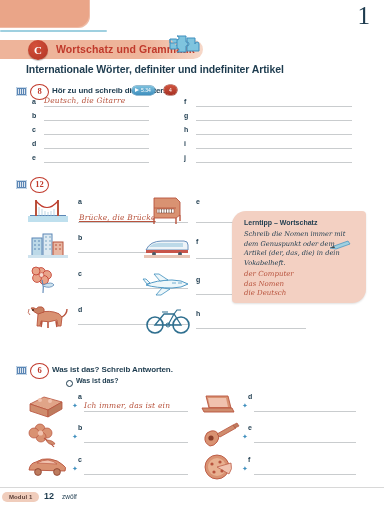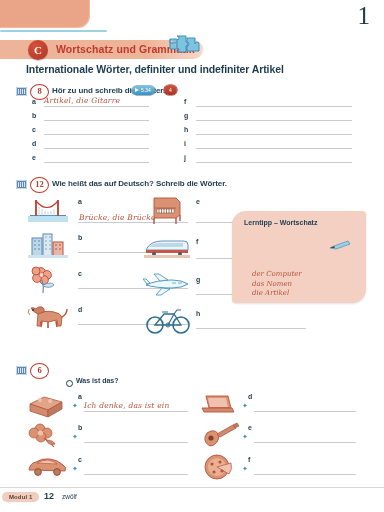--- a/index.html
+++ b/index.html
@@ -138,21 +138,21 @@
     font-size:7px;font-weight:bold;color:#1d3b4e;
   }
   .tip-body{
     position:absolute;left:12px;top:19px;width:110px;
     font-family:"DejaVu Serif", serif;font-style:italic;
     font-size:6.6px;line-height:9.5px;color:#1d3b4e;
   }
   .tip-ex{
     position:absolute;left:12px;top:59px;
     font-family:"DejaVu Serif", serif;font-style:italic;
-    font-size:7px;line-height:9.5px;color:#b8533d;margin-left:8px;
+    font-size:7px;line-height:9.5px;color:#b8533d;
   }
   .tip-pencil{position:absolute;left:96px;top:26px;}
 
   
   .dlg-q{
     position:absolute;font-size:7px;color:#1d3b4e;font-weight:bold;
   }
   .bullet-o{
     position:absolute;width:5px;height:5px;border:1px solid #1d3b4e;
     border-radius:50%;
@@ -208,21 +208,21 @@
 
 <div class="ex-head" style="left:16px;top:85px;width:200px;">
   <div class="margin-icon"></div>
   <div class="ex-num">8</div>
   <div class="ex-text">Hör zu und schreib die Wörter.</div>
 </div>
 <div class="badge-audio" style="left:132px;top:86px;">5.34</div>
 <div class="badge-cd" style="left:164px;top:85px;">4</div>
 
 <div class="letter" style="left:32px;top:98px;">a</div>
-<div class="hand" style="left:44px;top:96px;">Artikel, die Gitarre</div>
+<div class="hand" style="left:44px;top:96px;">Deutsch, die Gitarre</div>
 <div class="ansline" style="left:44px;top:106px;width:105px;"></div>
 
 <div class="letter" style="left:32px;top:112px;">b</div>
 <div class="ansline" style="left:44px;top:120px;width:105px;"></div>
 
 <div class="letter" style="left:32px;top:126px;">c</div>
 <div class="ansline" style="left:44px;top:134px;width:105px;"></div>
 
 <div class="letter" style="left:32px;top:140px;">d</div>
 <div class="ansline" style="left:44px;top:148px;width:105px;"></div>
@@ -241,34 +241,33 @@
 
 <div class="letter" style="left:184px;top:140px;">i</div>
 <div class="ansline" style="left:196px;top:148px;width:156px;"></div>
 
 <div class="letter" style="left:184px;top:154px;">j</div>
 <div class="ansline" style="left:196px;top:162px;width:156px;"></div>
 
 <div class="ex-head" style="left:16px;top:178px;width:220px;">
   <div class="margin-icon"></div>
   <div class="ex-num">12</div>
-  <div class="ex-text">Wie heißt das auf Deutsch? Schreib die Wörter.</div>
 </div>
 
 <div class="pic" style="left:28px;top:196px;">
   <svg width="40" height="26" viewBox="0 0 40 26">
     <path d="M2 20 h36" stroke="#5b86b5" stroke-width="2" fill="none"></path>
     <path d="M8 20 V4 M30 20 V4" stroke="#b8533d" stroke-width="2"></path>
     <path d="M8 5 Q19 18 30 5" stroke="#c0392b" stroke-width="1.2" fill="none"></path>
     <path d="M11 20 V11 M14 20 V13 M17 20 V15 M20 20 V16 M23 20 V15 M26 20 V13" stroke="#9fc4d8" stroke-width=".7"></path>
     <rect x="0" y="20" width="40" height="6" fill="#bfe0ee"></rect>
   </svg>
 </div>
 <div class="letter" style="left:78px;top:198px;">a</div>
-<div class="hand" style="left:79px;top:213px;">Brücke, die Brücke</div>
+<div class="hand" style="left:79px;top:213px;text-decoration:underline;">Brücke, die Brücke</div>
 <div class="ansline" style="left:78px;top:222px;width:110px;"></div>
 
 <div class="pic" style="left:28px;top:232px;">
   <svg width="40" height="26" viewBox="0 0 40 26">
     <rect x="4" y="6" width="10" height="18" fill="#bcd9e8" stroke="#5b86b5"></rect>
     <rect x="15" y="2" width="9" height="22" fill="#dce9f1" stroke="#5b86b5"></rect>
     <rect x="25" y="10" width="10" height="14" fill="#e8b7a3" stroke="#b8533d"></rect>
     <path d="M6 9h2M10 9h2M6 13h2M10 13h2M6 17h2M10 17h2" stroke="#5b86b5" stroke-width="1"></path>
     <path d="M17 5h2M21 5h2M17 9h2M21 9h2M17 13h2M21 13h2M17 17h2M21 17h2" stroke="#7fa9c7" stroke-width="1"></path>
     <path d="M27 13h2M31 13h2M27 17h2M31 17h2" stroke="#b8533d" stroke-width="1"></path>
@@ -352,53 +351,55 @@
     <path d="M11 19 L20 8 L30 8 L37 19 L24 19 Z" fill="none" stroke="#2f6f8f" stroke-width="1.3"></path>
     <path d="M24 19 L30 8 M18 6 h6 M30 8 l3-4 h4" stroke="#2f6f8f" stroke-width="1.2" fill="none"></path>
     <circle cx="24" cy="19" r="2" fill="none" stroke="#2f6f8f" stroke-width="1"></circle>
   </svg>
 </div>
 <div class="letter" style="left:196px;top:310px;">h</div>
 <div class="ansline" style="left:196px;top:328px;width:110px;"></div>
 
 <div class="tipbox">
   <div class="tip-title">Lerntipp – Wortschatz</div>
+  <div class="tip-body">Schreib die Nomen immer mit dem Genuspunkt oder dem Artikel (der, das, die) in dein Vokabelheft.</div>
   <div class="tip-pencil">
     <svg width="24" height="11" viewBox="0 0 24 11">
       <path d="M2 8 l4-2 14-5 2 3 -14 5 z" fill="#9fd0e0" stroke="#3f8fbe" stroke-width=".7"></path>
       <path d="M2 8 l4-2 1 2 z" fill="#4a4a4a"></path>
     </svg>
   </div>
   <div class="tip-ex">
     <div>der Computer</div>
     <div>das Nomen</div>
-    <div>die Artikel</div>
+    <div>die Deutsch</div>
   </div>
 </div>
 
 <div class="ex-head" style="left:16px;top:364px;width:200px;">
   <div class="margin-icon"></div>
   <div class="ex-num">6</div>
+  <div class="ex-text">Was ist das? Schreib Antworten.</div>
 </div>
 
 <div class="bullet-o" style="left:66px;top:380px;"></div>
 <div class="dlg-q" style="left:76px;top:377px;">Was ist das?</div>
 
 <div class="pic" style="left:26px;top:392px;">
   <svg width="40" height="26" viewBox="0 0 40 26">
     <path d="M4 12 l14-7 18 5 -14 8 z" fill="#e0a488" stroke="#b8533d" stroke-width=".8"></path>
     <path d="M4 12 v7 l18 6 v-7 z" fill="#cf8c6d" stroke="#b8533d" stroke-width=".8"></path>
     <path d="M22 18 l14-8 v7 l-14 8 z" fill="#bd7b5e" stroke="#b8533d" stroke-width=".8"></path>
     <circle cx="14" cy="8" r="2" fill="#f0c2ae"></circle>
       <circle cx="24" cy="9" r="2" fill="#f0c2ae"></circle>
   </svg>
 </div>
 <div class="letter" style="left:78px;top:393px;">a</div>
 <div class="bullet-f" style="left:72px;top:403px;">✦</div>
-<div class="hand" style="left:84px;top:401px;">Ich denke, das ist ein</div>
+<div class="hand" style="left:84px;top:401px;">Ich immer, das ist ein</div>
 <div class="ansline" style="left:84px;top:411px;width:104px;"></div>
 
 <div class="pic" style="left:28px;top:422px;">
   <svg width="38" height="28" viewBox="0 0 38 28">
     <g fill="#d99272" stroke="#b8533d" stroke-width=".7">
       <circle cx="12" cy="7" r="5"></circle>
         <circle cx="19" cy="11" r="5"></circle>
       <circle cx="13" cy="15" r="5"></circle>
         <circle cx="6" cy="11" r="5"></circle>
     </g>

